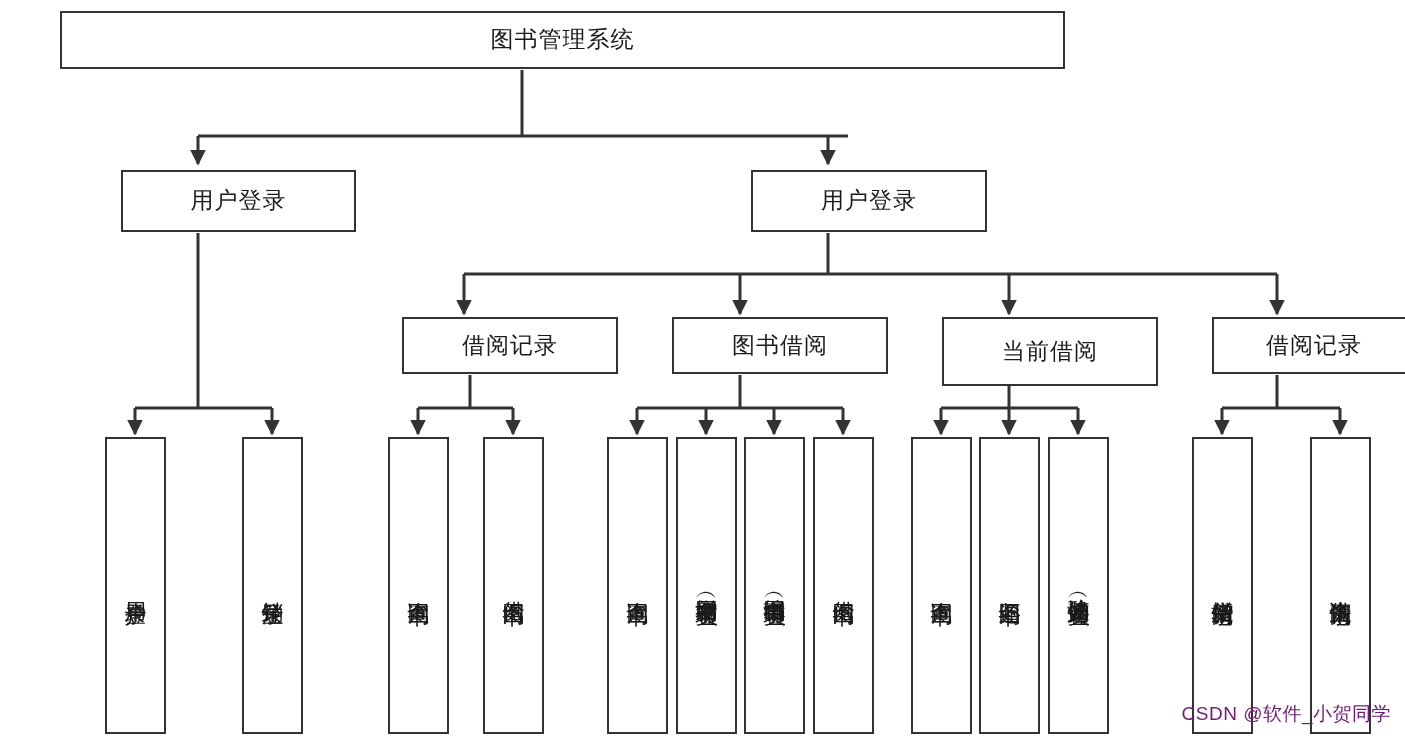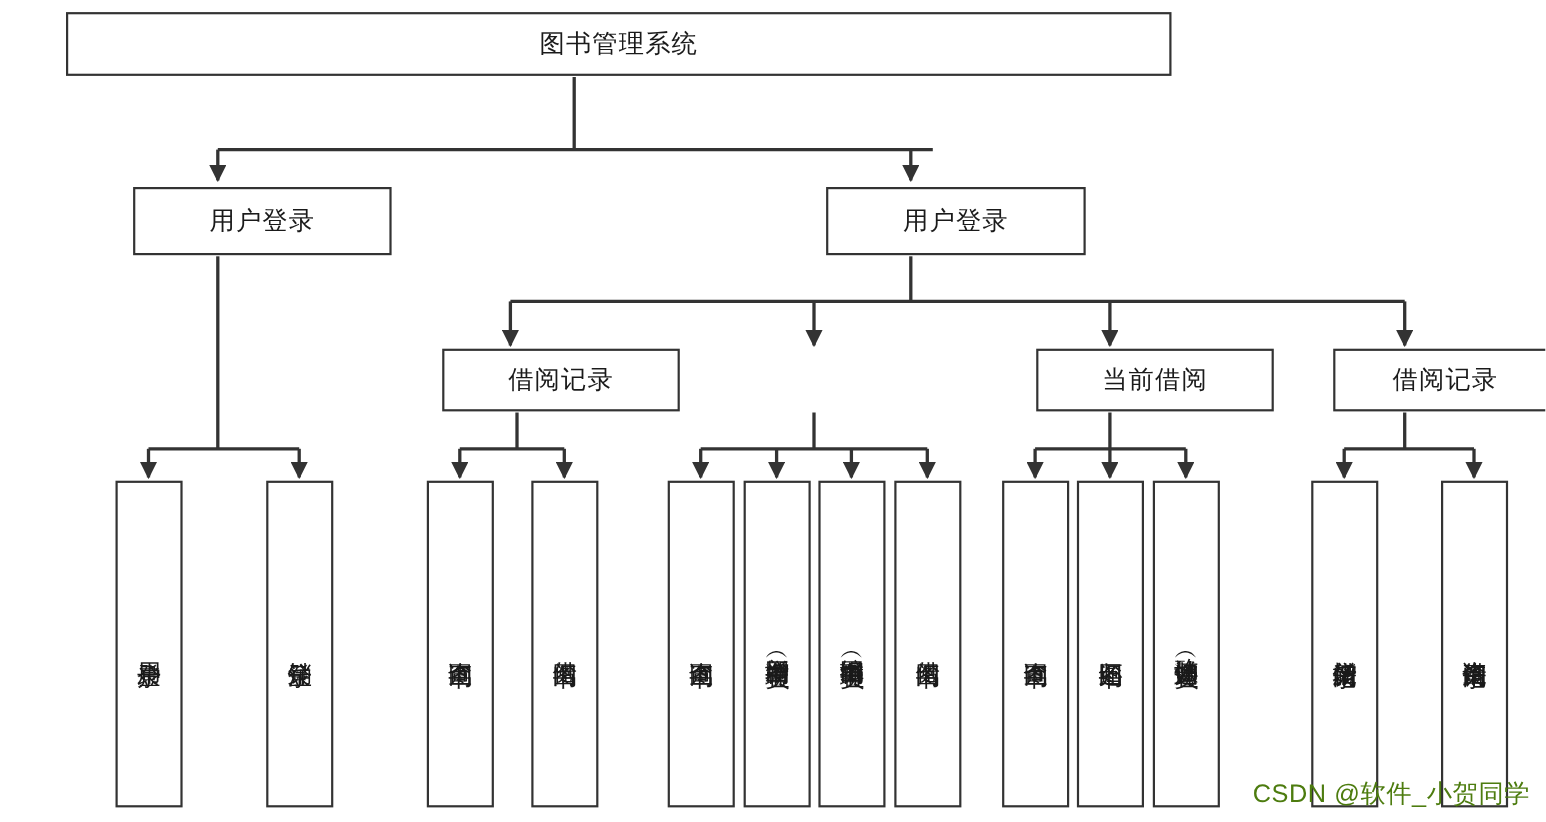--- a/index.html
+++ b/index.html
@@ -53,23 +53,23 @@
   }
   .node.v .vtext {
     writing-mode: vertical-rl;
     text-orientation: upright;
     white-space: nowrap;
     display: block;
   }
   .watermark {
     position: absolute;
     right: 14px;
-    bottom: 10px;
-    font-size: 23px;
-    color: #4d7c0f;
+    bottom: 20px;
+    font-size: 19px;
+    color: #701a75;
     letter-spacing: 0.5px;
     z-index: 5;
     white-space: nowrap;
   }
 </style>
 </head>
 <body>
 
 <div id="canvas">
 
@@ -130,21 +130,24 @@
   <div class="node h" style="left:81px; top:170px; width:235px; height:62px;">
     <span>用户登录</span>
   </div>
   <div class="node h" style="left:711px; top:170px; width:236px; height:62px;">
     <span>用户登录</span>
   </div>
 
   <div class="node h" style="left:362px; top:317px; width:216px; height:57px;">
     <span>借阅记录</span>
   </div>
-  <div class="node h" style="left:902px; top:317px; width:216px; height:57px;">
+  <div class="node h" style="left:632px; top:317px; width:216px; height:57px;">
+    <span>图书借阅</span>
+  </div>
+  <div class="node h" style="left:902px; top:317px; width:216px; height:69px;">
     <span>当前借阅</span>
   </div>
   <div class="node h" style="left:1172px; top:317px; width:204px; height:57px;">
     <span>借阅记录</span>
   </div>
 
   <div class="node v" style="left:105px; top:437px; width:61px; height:297px;">
     <span class="vtext">用户登录</span>
   </div>
   <div class="node v" style="left:242px; top:437px; width:61px; height:297px;">

